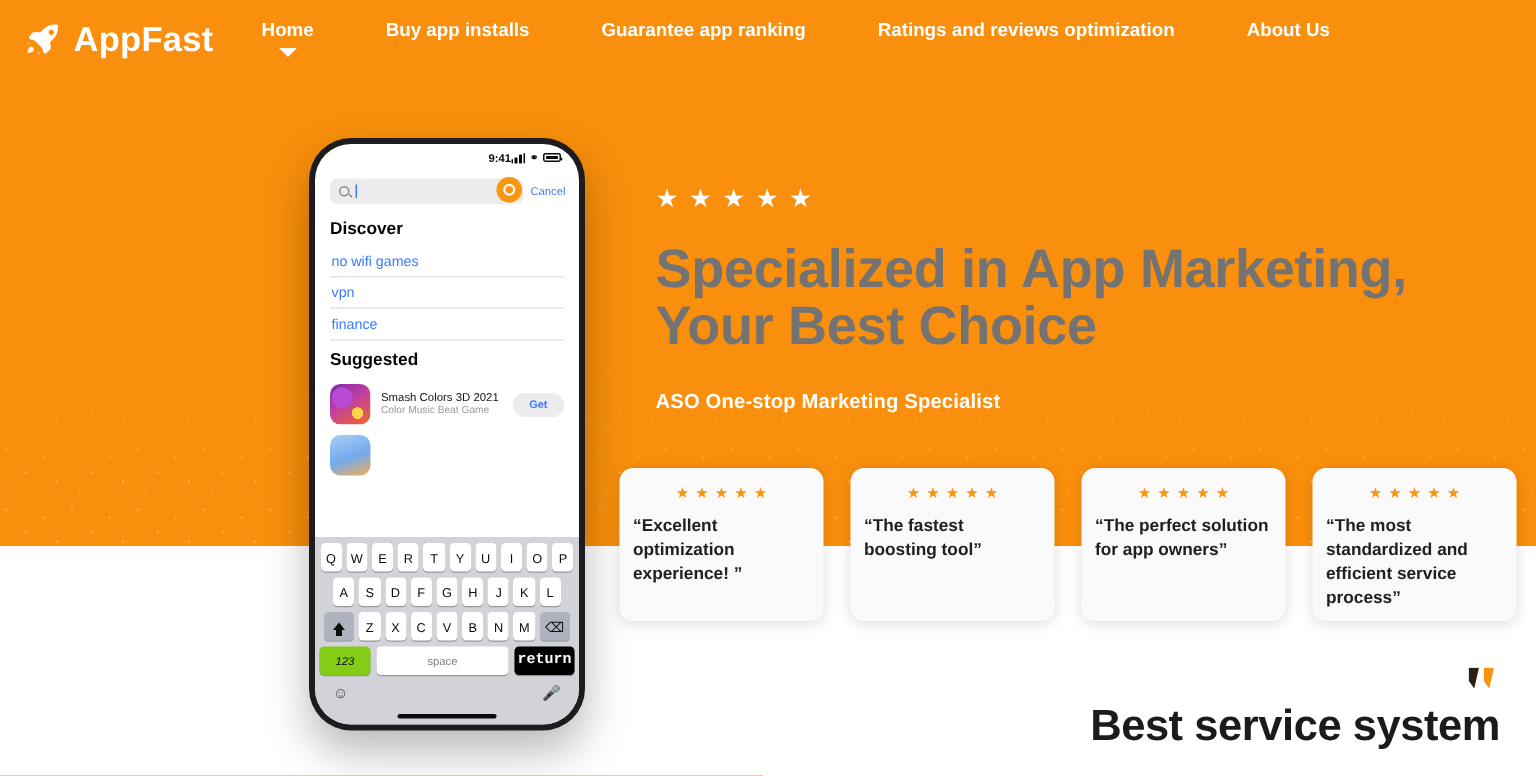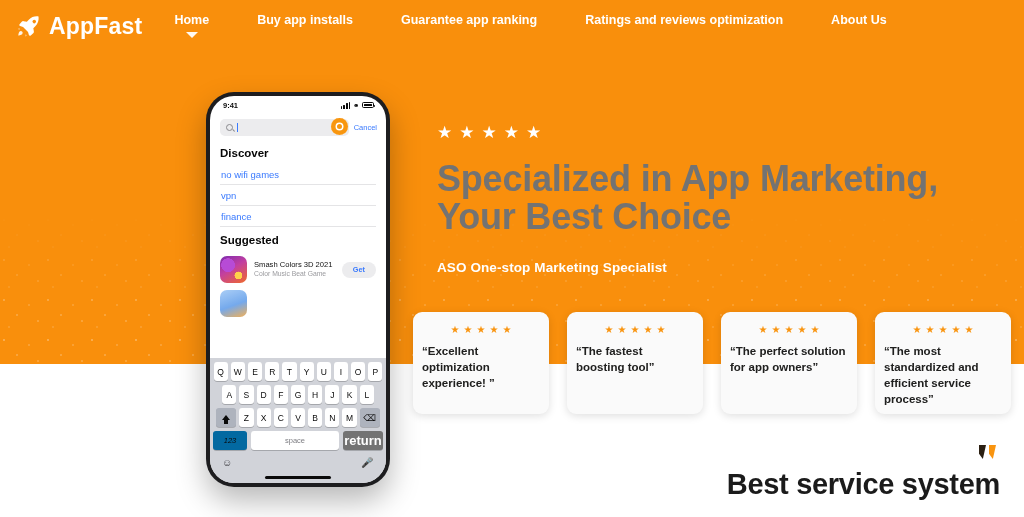--- a/index.html
+++ b/index.html
@@ -100,21 +100,21 @@
     background:#1d1d1f; border-radius:28px; padding:4px;
     box-shadow:0 14px 30px rgba(0,0,0,.28);
   }
   #phone-screen {
     width:100%; height:100%; background:#ffffff; border-radius:24px;
     overflow:hidden; position:relative; display:flex; flex-direction:column;
   }
   
   #status-bar {
     height:18px; flex:0 0 18px; display:flex; align-items:center;
-    justify-content:space-between; padding:0 12px 0 13px;
+    justify-content:flex-end; padding:0 12px 0 13px;
     font-size:7.5px; font-weight:700; color:#0a0a0a;
   }
   #status-right { display:flex; align-items:center; gap:3px; }
   .bars { display:flex; align-items:flex-end; gap:1px; height:7px; }
   .bars i { width:1.6px; background:#0a0a0a; display:block; border-radius:.5px; }
   .bars i:nth-child(1){height:2.5px} .bars i:nth-child(2){height:4px}
   .bars i:nth-child(3){height:5.5px} .bars i:nth-child(4){height:7px}
   .wifi { font-size:7px; color:#0a0a0a; line-height:1; }
   .batt { width:12px; height:6px; border:1px solid #0a0a0a; border-radius:1.6px; position:relative; }
   .batt::after { content:""; position:absolute; left:1px; top:1px; bottom:1px; right:1px; background:#0a0a0a; border-radius:.5px; }
@@ -175,22 +175,22 @@
   .krow { display:flex; justify-content:center; gap:3px; }
   .key {
     background:#ffffff; border-radius:3px; font-size:8.5px; color:#0a0a0a;
     height:19px; min-width:14.2px; display:flex; align-items:center; justify-content:center;
     box-shadow:0 .8px 0 rgba(0,0,0,.28); flex:0 0 auto;
   }
   .krow.r2 { padding:0 7px; }
   .krow.r3 { padding:0 0; }
   .key.wide-fn { background:#aeb3bd; min-width:20px; box-shadow:0 .8px 0 rgba(0,0,0,.25); }
   .key.space { flex:1 1 auto; min-width:auto; font-size:7.5px; color:#7d7d82; }
-  .key.k123 { background:#0369a1; min-width:34px; font-size:7.5px;font-style:italic; }
-  .key.return { background:#737373; color:#ffffff; min-width:40px; font-size:13px; font-weight:700; }
+  .key.k123 { background:#84cc16; min-width:34px; font-size:7.5px;font-style:italic; }
+  .key.return { background:#000000; color:#ffffff; min-width:40px; font-size:10px; font-weight:700;font-family:Liberation Mono, monospace; }
   .krow.r4 { gap:4px; }
   #kb-bottom { display:flex; align-items:center; justify-content:space-between; padding:4px 9px 3px; }
   .kb-ico { font-size:10px; color:#4b4b50; line-height:1; }
   #home-indicator { width:66px; height:3px; background:#0a0a0a; border-radius:2px; margin:1px auto 4px; }
   .shift-ico { width:0;height:0;border-left:4px solid transparent;border-right:4px solid transparent;border-bottom:5px solid #0a0a0a;position:relative; }
   .shift-ico::after { content:"";position:absolute;left:-2px;top:5px;width:4px;height:3.5px;background:#0a0a0a; }
   .bksp { font-size:9px; color:#0a0a0a; }
 </style>
 </head>
 <body>

